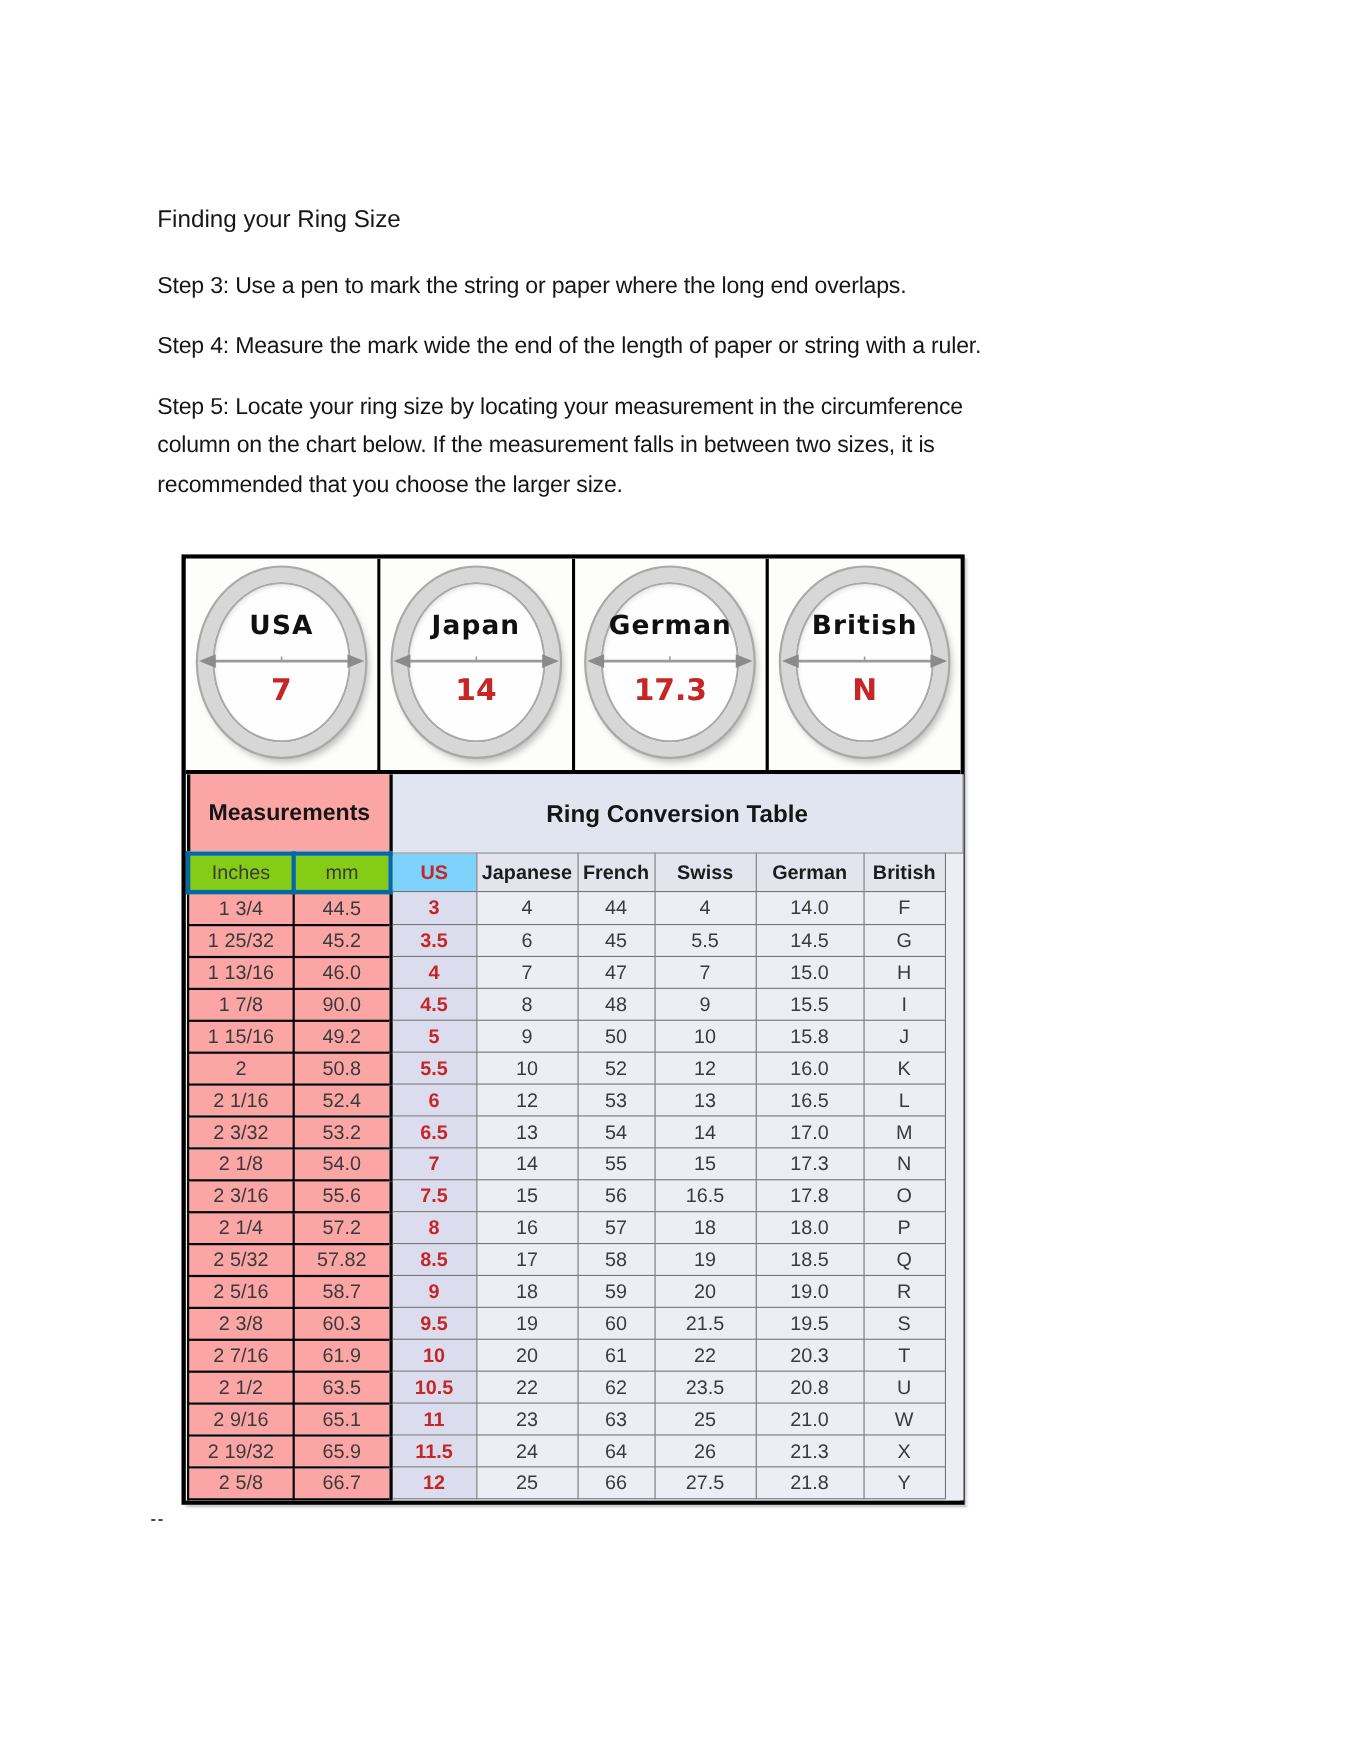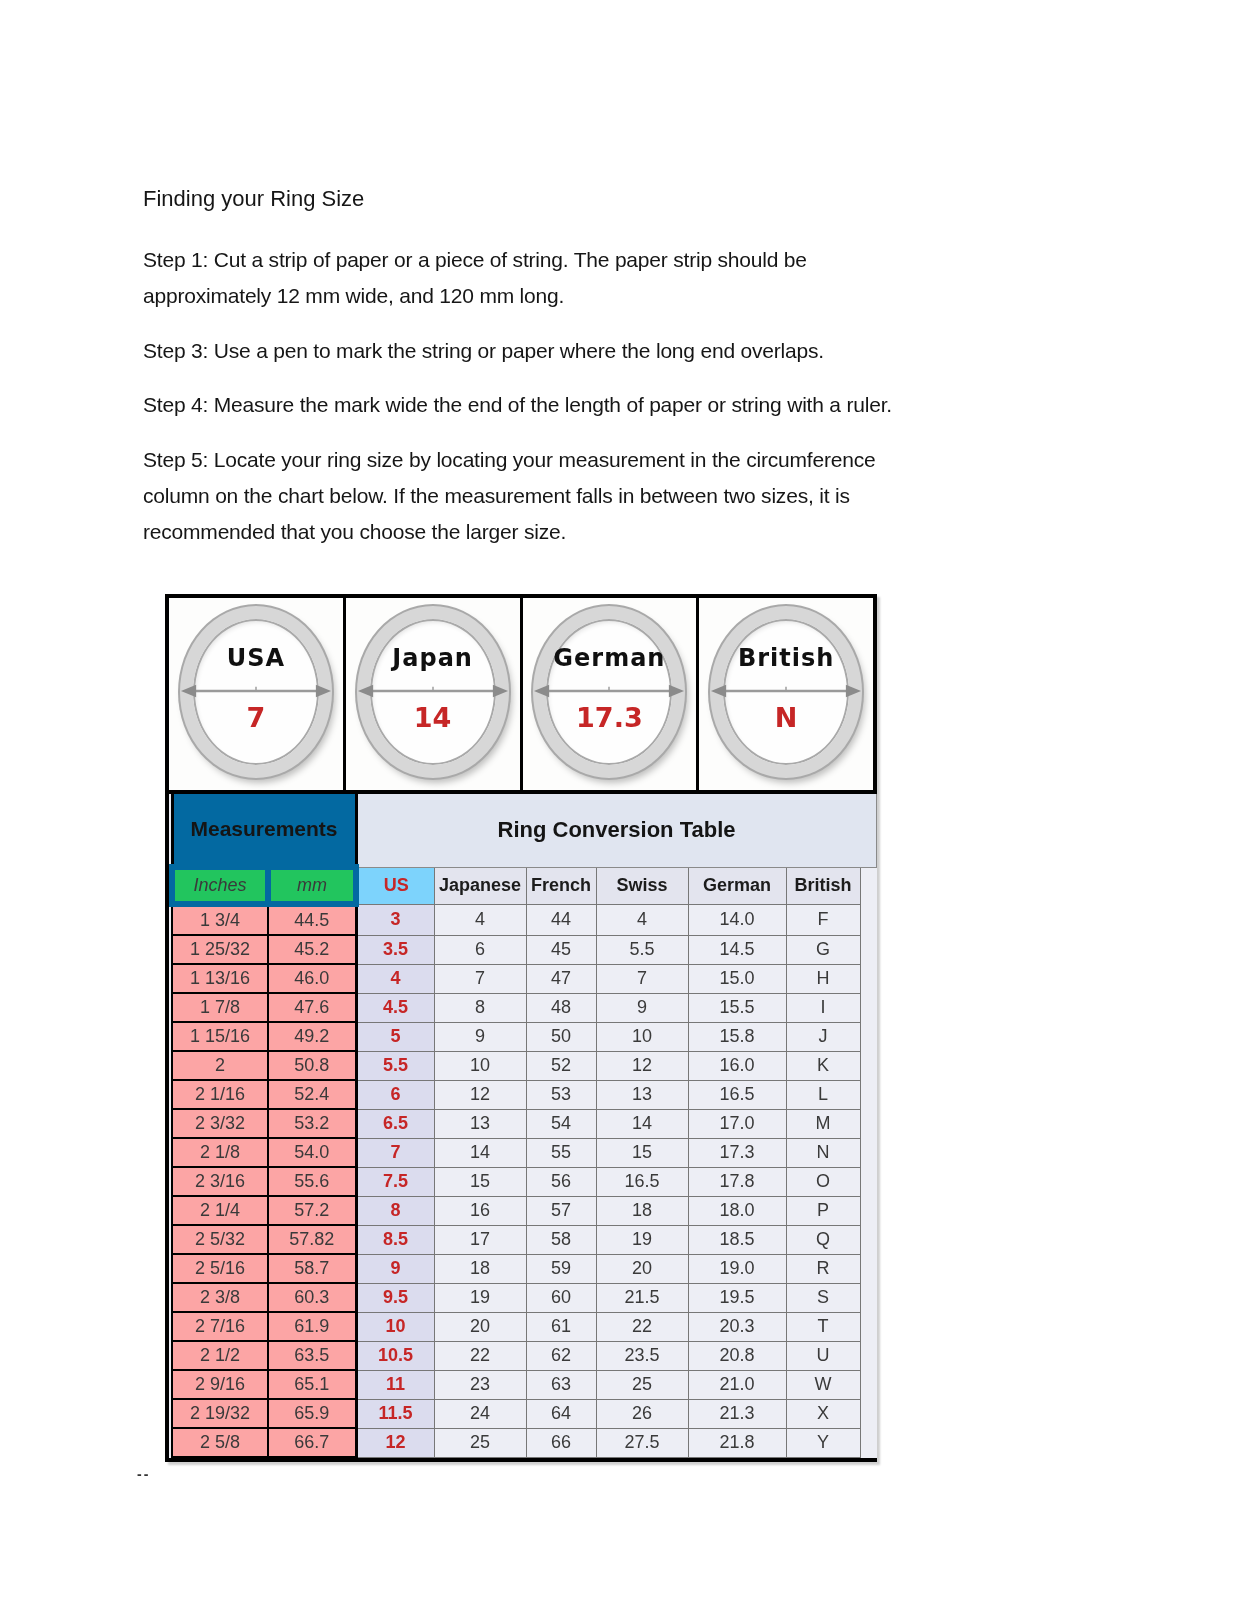--- a/index.html
+++ b/index.html
@@ -57,48 +57,47 @@
     font-family:"DejaVu Sans",sans-serif;font-weight:700;font-size:27px;color:#c62626;
   }
   
   table.conv{
     border-collapse:collapse;table-layout:fixed;width:704px;background:#edeef5;
   }
   table.conv td{
     text-align:center;vertical-align:middle;overflow:hidden;white-space:nowrap;
   }
   .meas-band{
-    background:#0369a1;border:3px solid #000;border-top:0;
+    background:#fca5a5;border:3px solid #000;border-top:0;
     font-weight:700;font-size:21px;color:#151515;height:68px;
   }
   .conv-band{
     background:#e0e5f0;border:1px solid #8a8a8a;border-top:0;border-left:3px solid #000;
     font-weight:700;font-size:22px;color:#151515;
   }
   .head-row td{height:29px;}
-  .hy{background:#22c55e;border:6px solid #0369a1;font-size:18px;color:#3a3a3a;font-weight:400;font-style:italic;}
+  .hy{background:#84cc16;border:4px solid #0369a1;font-size:18px;color:#3a3a3a;font-weight:400;}
   .hus{background:#7dd3fc;border:1px solid #777;border-left:3px solid #000;font-size:18px;font-weight:700;color:#c62626;}
   .hconv{background:#e3e4ee;border:1px solid #777;font-size:18px;font-weight:700;color:#1c1c1c;}
   .fillercol{background:#edeef5;border:1px solid #777;border-right:0;border-bottom:0;}
   .data-row td{height:25px;font-size:18px;}
   .dy{background:#fca5a5;border:2px solid #000;color:#3a3a3a;}
   .dus{background:#dbdcee;border:1px solid #777;border-left:3px solid #000;color:#c62626;font-weight:700;}
   .dconv{background:#edeef5;border:1px solid #777;color:#3a3a3a;}
   .footer-mark{
     margin:4px 0 0 -6px;font-size:14px;font-weight:700;letter-spacing:2px;color:#333;
   }
 </style>
 </head>
 <body>
 
 <div class="page">
 
   <h1 class="doc-title">Finding your Ring Size</h1>
 
-  <p class="step">Step 1: Cut a strip of paper or a piece of string. The paper strip should be approximately 12 mm wide, and 120 mm long.</p>
   <p class="step">Step 3: Use a pen to mark the string or paper where the long end overlaps.</p>
   <p class="step">Step 4: Measure the mark wide the end of the length of paper or string with a ruler.</p>
   <p class="step">Step 5: Locate your ring size by locating your measurement in the circumference column on the chart below. If the measurement falls in between two sizes, it is recommended that you choose the larger size.</p>
 
   <div class="figure">
     <div class="ring-row" id="ringRow">
         <div class="ring-panel">
           <div class="ring-circle"></div>
           <svg class="ring-arrow" viewBox="0 0 160 22">
             <line x1="14" y1="11" x2="146" y2="11" stroke="#9a9a9a" stroke-width="2.5"></line>
@@ -197,21 +196,21 @@
             <td class="dy">46.0</td>
             <td class="dus">4</td>
             <td class="dconv">7</td>
             <td class="dconv">47</td>
             <td class="dconv">7</td>
             <td class="dconv">15.0</td>
             <td class="dconv">H</td>
           </tr>
           <tr class="data-row">
             <td class="dy">1 7/8</td>
-            <td class="dy">47.6</td>
+            <td class="dy">90.0</td>
             <td class="dus">4.5</td>
             <td class="dconv">8</td>
             <td class="dconv">48</td>
             <td class="dconv">9</td>
             <td class="dconv">15.5</td>
             <td class="dconv">I</td>
           </tr>
           <tr class="data-row">
             <td class="dy">1 15/16</td>
             <td class="dy">49.2</td>

